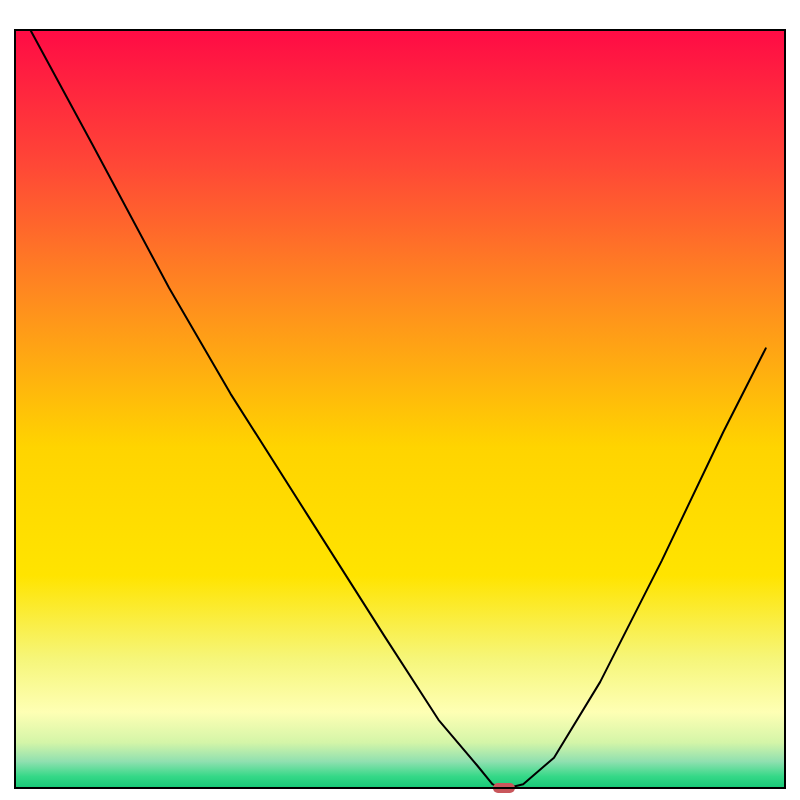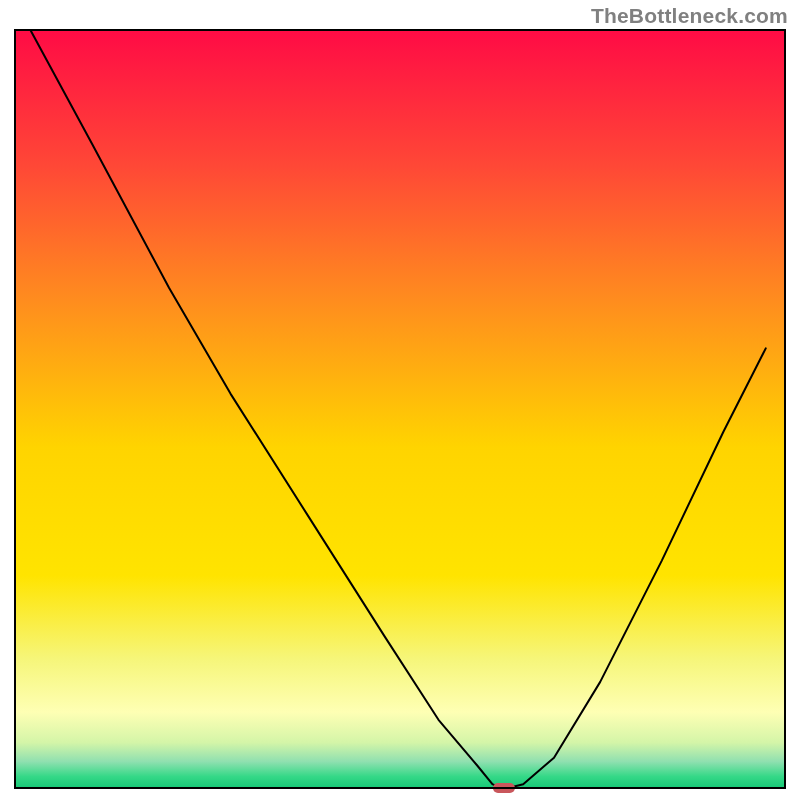--- a/index.html
+++ b/index.html
@@ -28,21 +28,20 @@
     left: 0;
     top: 0;
     width: 800px;
     height: 800px;
   }
 </style>
 </head>
 <body>
 
 <div class="chart-wrap">
-  <div class="watermark">TheBottleneck.com</div>
   <svg class="bg" viewBox="0 0 800 800" preserveAspectRatio="none">
     <defs>
       <linearGradient id="grad" x1="0" y1="0" x2="0" y2="1">
           <stop offset="0%" stop-color="#ff0b45"></stop>
           <stop offset="18%" stop-color="#ff4836"></stop>
           <stop offset="35%" stop-color="#ff8a1f"></stop>
           <stop offset="55.00000000000001%" stop-color="#ffd400"></stop>
           <stop offset="72%" stop-color="#ffe400"></stop>
           <stop offset="83%" stop-color="#f6f67a"></stop>
           <stop offset="90%" stop-color="#feffb4"></stop>

